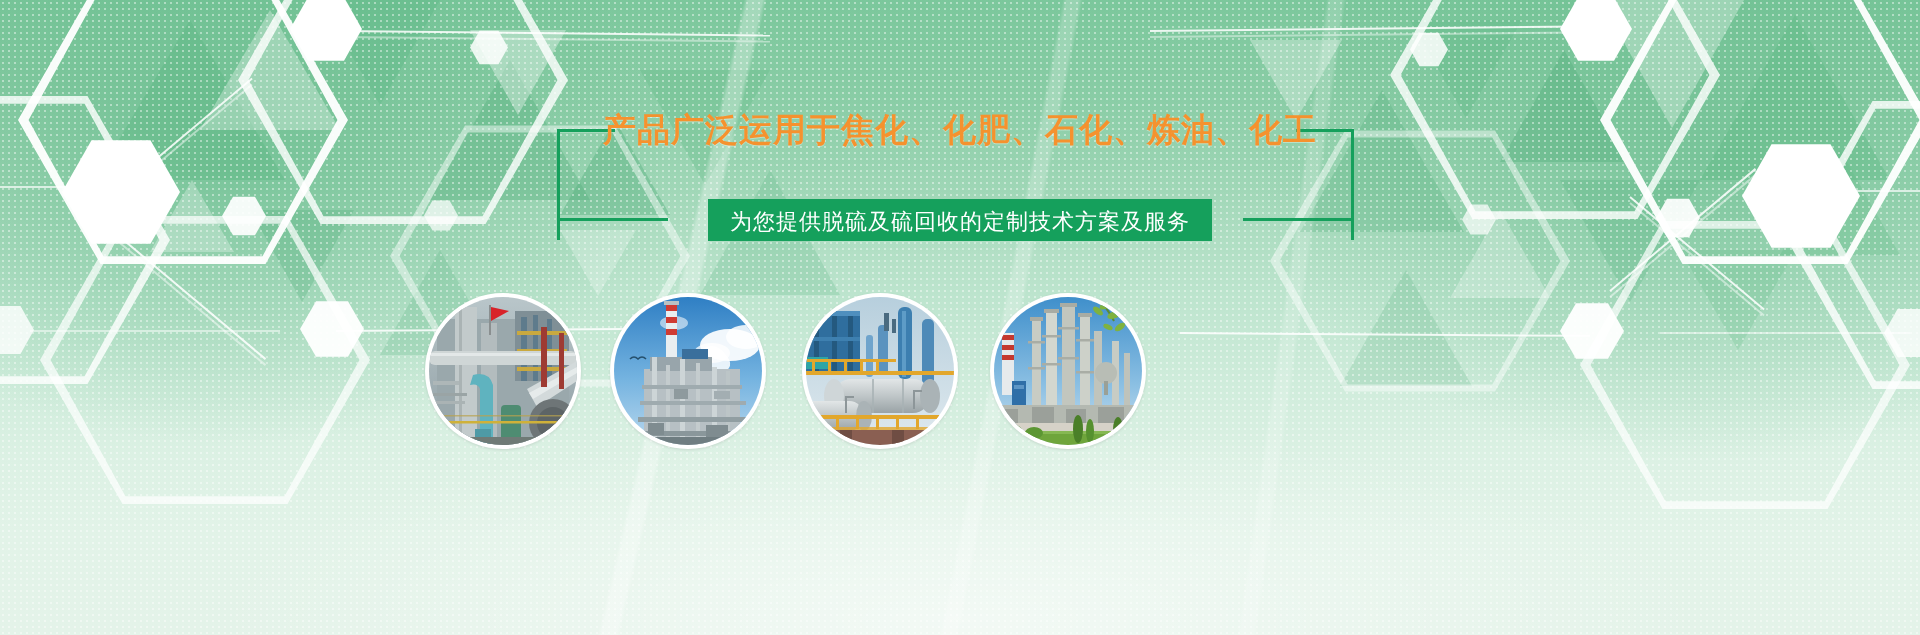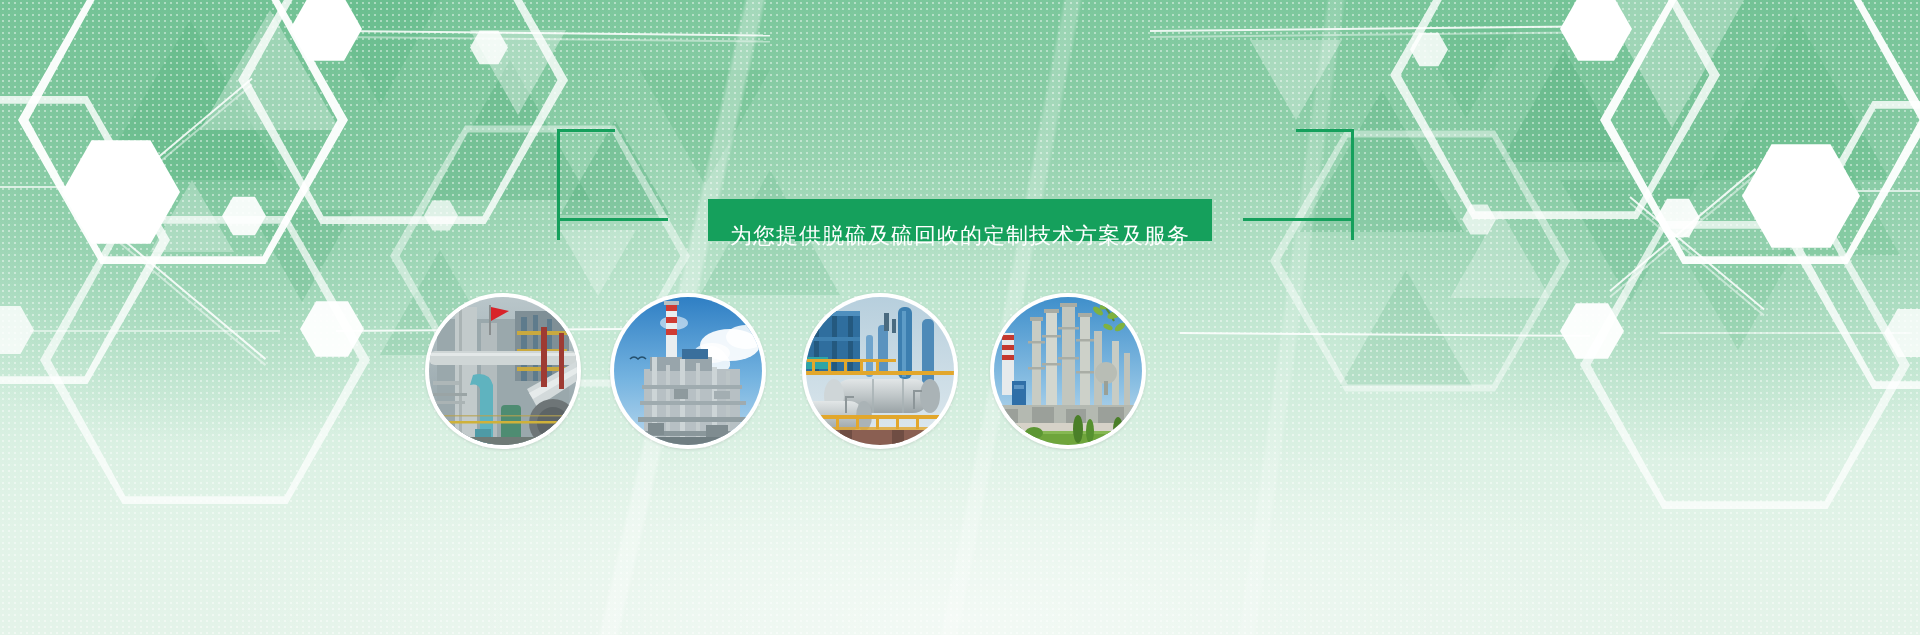--- a/index.html
+++ b/index.html
@@ -98,21 +98,21 @@
   }
   #headline .hl-line { display:block; }
 
   
   #ribbon {
     position:absolute;
     left:50%;
     transform:translateX(-50%);
     top:199px;
     height:42px;
-    padding:16px 22px;
+    padding:2px 22px;
     background:#15a05c;
     color:#ffffff;
     font-size:22px;
     line-height:42px;
     letter-spacing:1px;
     white-space:nowrap;
     font-weight:normal;
   }
 
   
@@ -228,20 +228,21 @@
 
     <div class="bracket" style="left:557px; top:129px; width:58px;  height:3px;"></div>
     <div class="bracket" style="left:557px; top:129px; width:3px;   height:111px;"></div>
     <div class="bracket" style="left:557px; top:218px; width:111px; height:3px;"></div>
 
     <div class="bracket" style="left:1296px; top:129px; width:58px;  height:3px;"></div>
     <div class="bracket" style="left:1351px; top:129px; width:3px;   height:111px;"></div>
     <div class="bracket" style="left:1243px; top:218px; width:111px; height:3px;"></div>
 
     <div id="headline">
+      <span class="hl-line">产品广泛运用于焦化、化肥、石化、炼油、化工</span>
     </div>
 
     <div id="ribbon">为您提供脱硫及硫回收的定制技术方案及服务</div>
 
     <div id="photos">
 
       <div class="photo" style="left:425px;">
         <div class="photo-inner">
           <svg viewBox="0 0 148 148" preserveAspectRatio="xMidYMid slice" aria-hidden="true">
             <defs>

